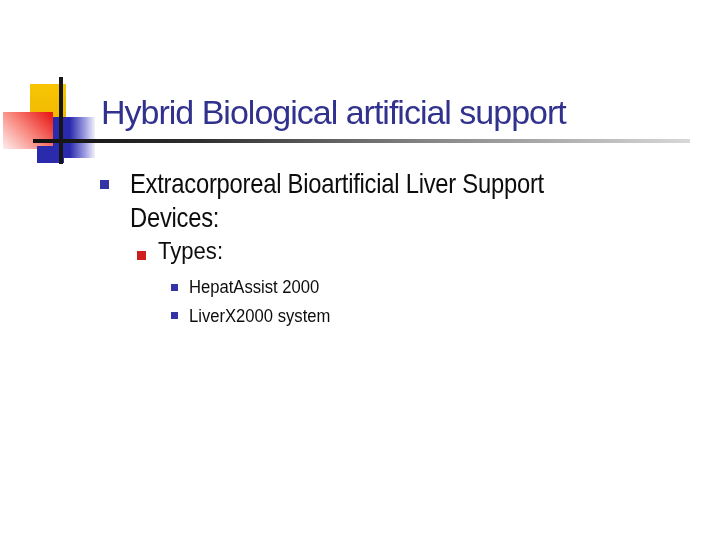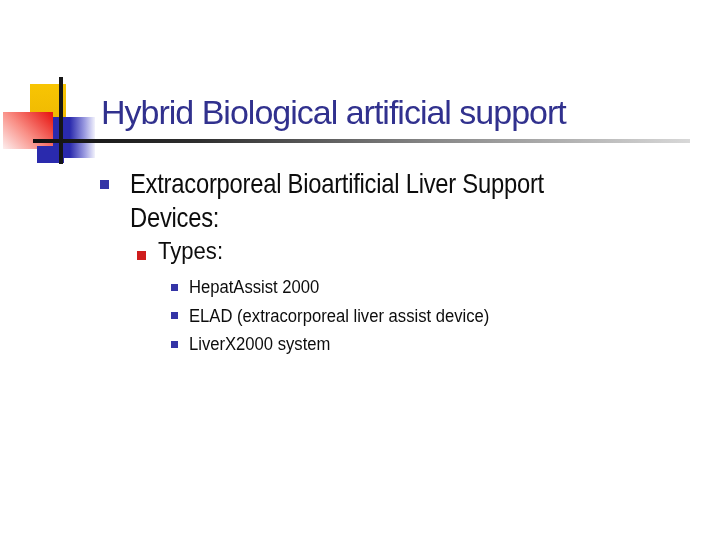--- a/index.html
+++ b/index.html
@@ -148,21 +148,17 @@
   <span class="bullet red b-l2"></span>
   <div class="l2-text">Types:</div>
 
   <div class="l3-list">
     <div class="l3-row">
       <span class="sq"></span>
       <span class="txt">HepatAssist 2000</span>
     </div>
     <div class="l3-row">
       <span class="sq"></span>
-      <span class="txt">ELAD (extracorporeal liver assist device)</span>
-    </div>
-    <div class="l3-row">
-      <span class="sq"></span>
       <span class="txt">LiverX2000 system</span>
     </div>
   </div>
 
 </div>
 
 </body></html>

